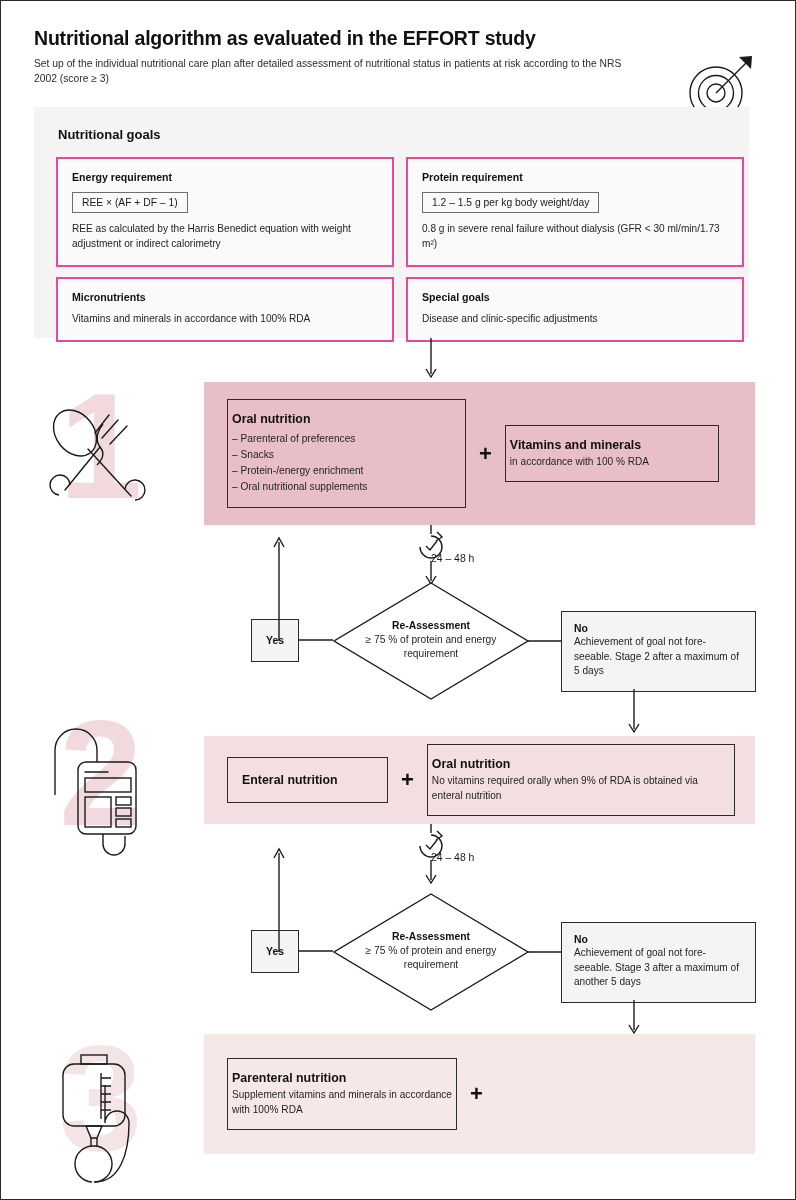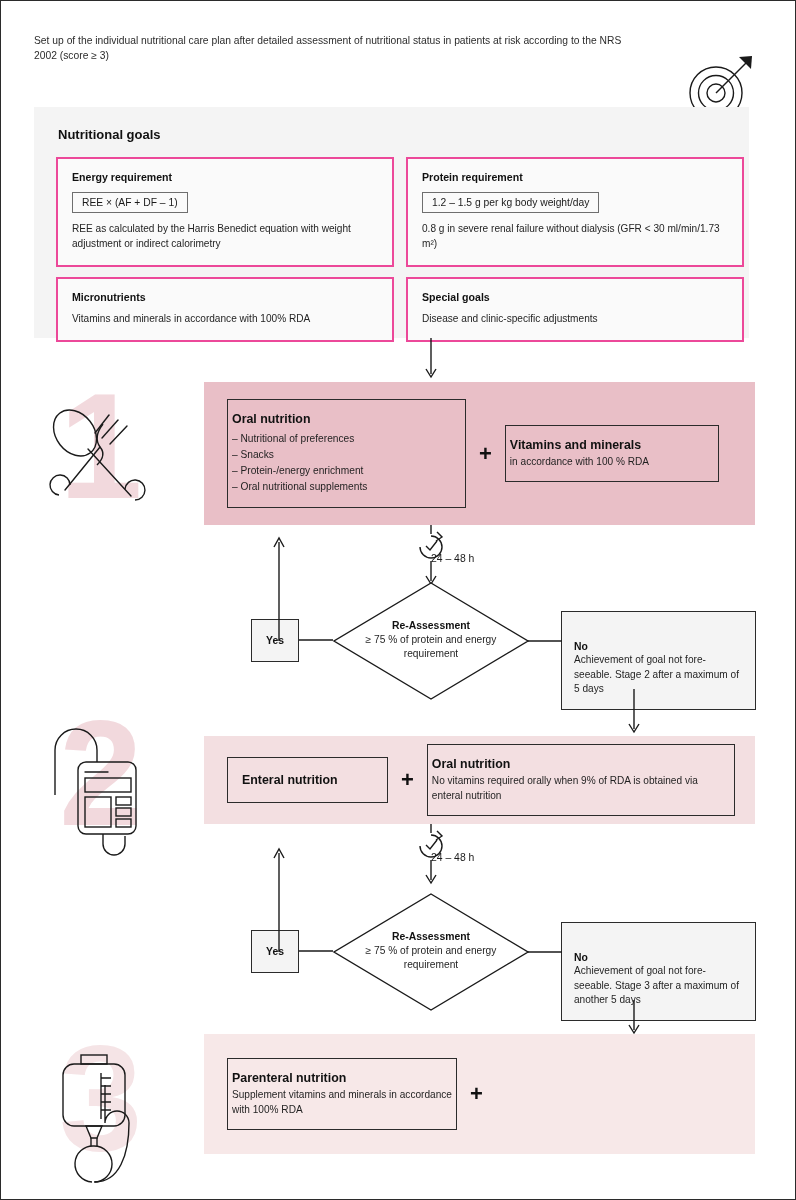--- a/index.html
+++ b/index.html
@@ -130,38 +130,39 @@
 
   .yesbox {
     position: absolute; width: 48px; height: 43px;
     border: 1.5px solid #2b2b2b; background: #f4f4f4;
     display: flex; align-items: center; justify-content: center;
     font-size: 10.4px; font-weight: bold; color: #111111;
   }
   .nobox {
     position: absolute; width: 195px;
     border: 1.5px solid #2b2b2b; background: #f4f4f4;
-    padding: 29px 12px 12px 12px;
+    padding: 11px 12px 12px 12px;
   }
   .no-head { font-size: 10.4px; font-weight: bold; color: #111111; }
   .no-body { font-size: 10.1px; line-height: 1.45; color: #1f1f1f; margin-top: 1px; }
 
   .cycle-label {
     position: absolute; font-size: 10.4px; color: #1a1a1a; white-space: nowrap;
   }
 
   svg { display: block; overflow: visible; }
   .ln { stroke: #1a1a1a; stroke-width: 1.4; fill: none; }
 </style>
 </head>
 <body>
 
 <div class="page">
 
   <div class="header">
+    <div class="title">Nutritional algorithm as evaluated in the EFFORT study</div>
     <div class="subtitle">Set up of the individual nutritional care plan after detailed assessment of nutritional status in patients at risk according to the NRS 2002 (score ≥ 3)</div>
     <div class="target-icon">
       <svg width="78" height="74" viewBox="0 0 78 74">
         <circle cx="34" cy="42" r="26" class="ln" stroke-width="2.4"></circle>
         <circle cx="34" cy="42" r="17.5" class="ln" stroke-width="2.4"></circle>
         <circle cx="34" cy="42" r="9" class="ln" stroke-width="2.4"></circle>
         <path d="M34 42 L64 12" class="ln" stroke-width="2.6"></path>
         <path d="M57 6 L70 5 L69 18 L63 12 Z" fill="#1a1a1a"></path>
       </svg>
     </div>
@@ -220,21 +221,21 @@
         <path d="M25 92 a10 10 0 1 0 -11 10" class="ln" stroke-width="5"></path>
       </svg>
     </div>
   </div>
 
   <div class="band band-1">
     <div class="band-inner" style="padding-left:23px;">
       <div class="wbox b1-box1">
         <div class="wbox-head">Oral nutrition</div>
         <ul class="wbox-list">
-          <li>– Nutritional of preferences</li>
+          <li>– Parenteral of preferences</li>
           <li>– Snacks</li>
           <li>– Protein-/energy enrichment</li>
           <li>– Oral nutritional supplements</li>
         </ul>
       </div>
       <div class="plus">+</div>
       <div class="wbox b1-box2">
         <div class="wbox-head">Vitamins and minerals</div>
         <div class="wbox-sub">in accordance with 100 % RDA</div>
       </div>

